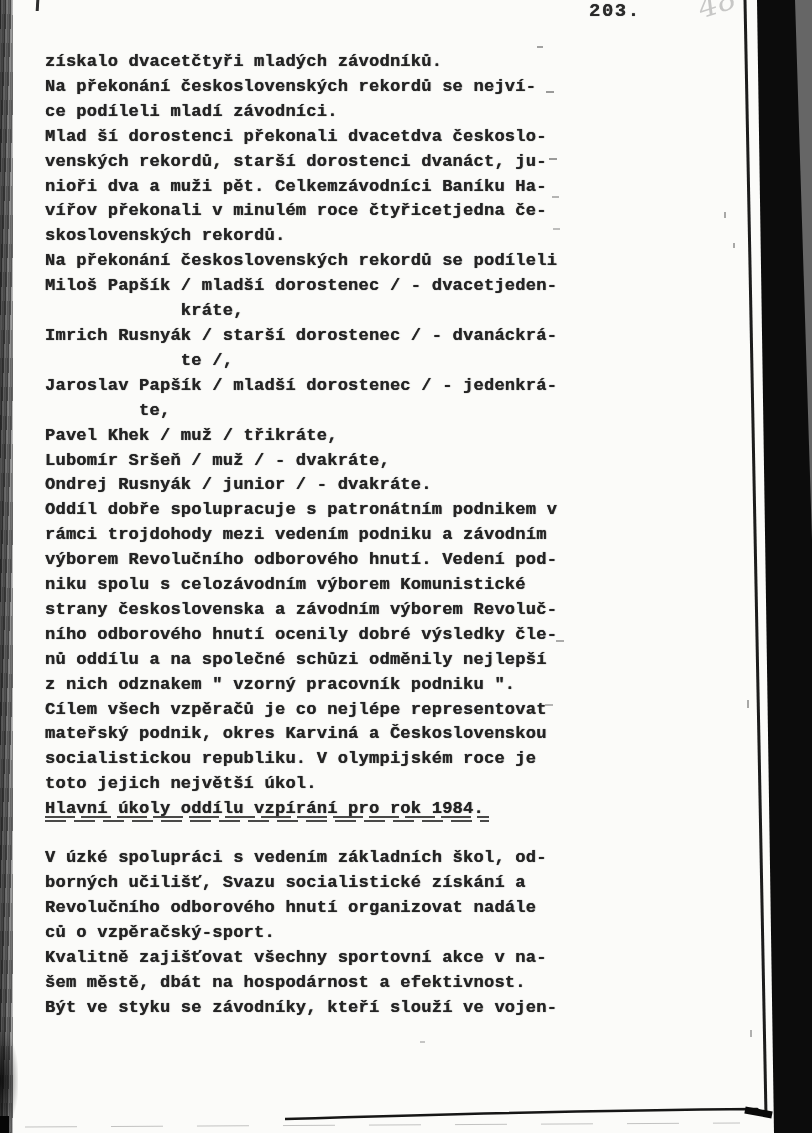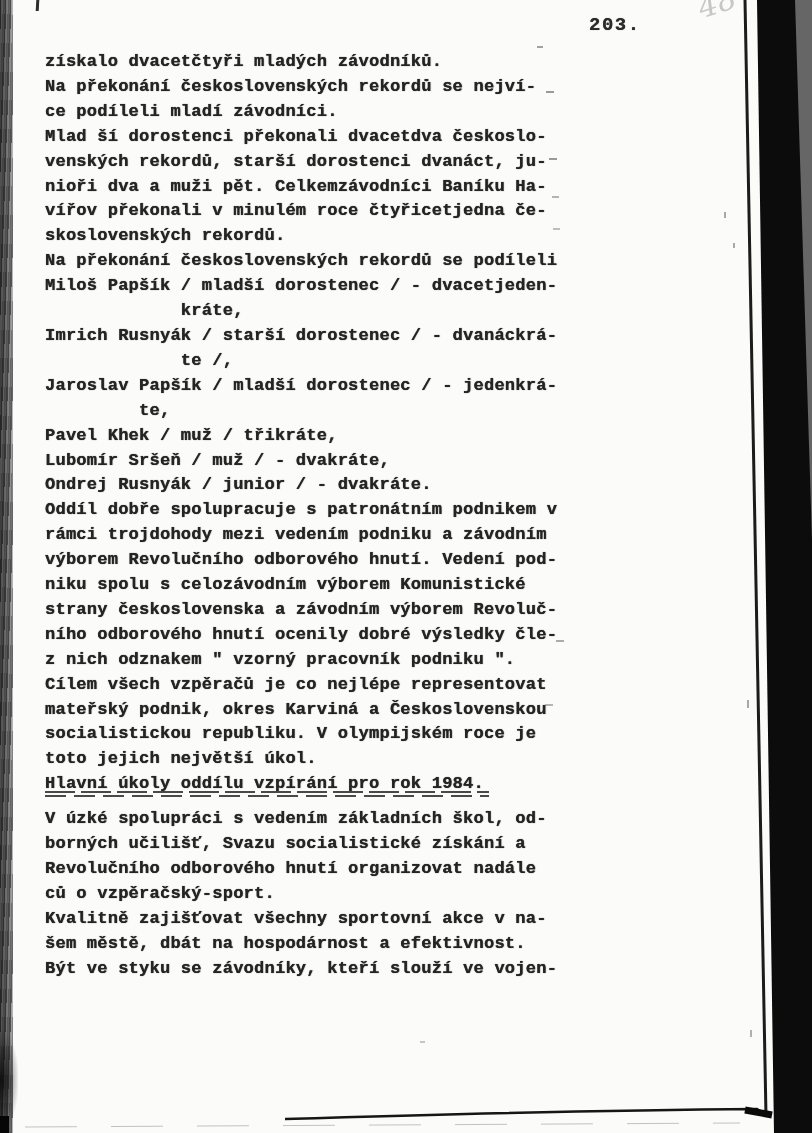--- a/index.html
+++ b/index.html
@@ -9,33 +9,33 @@
     font-family:"Liberation Mono","DejaVu Sans Mono",monospace;
   }
   
   .page-text{
     position:absolute;left:45px;top:50px;width:720px;
     font:700 17px/24.9px "Liberation Mono","DejaVu Sans Mono",monospace;
     letter-spacing:.25px;color:#242424;
     text-shadow:0 0 .7px #3a3a3a,.5px .3px .9px rgba(25,25,25,.38);
   }
   .line{white-space:pre;}
-  .line.gap{margin-top:10px;}
+  .line.gap{margin-top:24px;}
   .line.heading{position:relative;width:fit-content;}
   .line.heading::after{
     content:"";position:absolute;left:0;right:-5px;bottom:0;height:6px;opacity:.85;
     background-image:
       repeating-linear-gradient(to right,#2a2a2a 0 30px,transparent 30px 36px),
       repeating-linear-gradient(to right,#2a2a2a 0 21px,transparent 21px 29px);
     background-size:100% 2px,100% 2px;
     background-position:0 0,0 4px;
     background-repeat:no-repeat;
   }
   .page-number{
-    position:absolute;left:589px;top:15px;
+    position:absolute;left:589px;top:1px;
     font:700 19px/20px "Liberation Mono","DejaVu Sans Mono",monospace;
     letter-spacing:1.5px;color:#2a2a2a;
     text-shadow:0 0 .8px #444;
   }
   .pencil-mark{
     position:absolute;left:698px;top:-13px;
     font:italic 400 30px/32px "DejaVu Serif",serif;
     color:#9e9e9e;opacity:.55;transform:rotate(-18deg);
   }
   
@@ -80,20 +80,21 @@
     <div class="line">         te,</div>
     <div class="line">Pavel Khek / muž / třikráte,</div>
     <div class="line">Lubomír Sršeň / muž / - dvakráte,</div>
     <div class="line">Ondrej Rusnyák / junior / - dvakráte.</div>
     <div class="line">Oddíl dobře spolupracuje s patronátním podnikem v</div>
     <div class="line">rámci trojdohody mezi vedením podniku a závodním</div>
     <div class="line">výborem Revolučního odborového hnutí. Vedení pod-</div>
     <div class="line">niku spolu s celozávodním výborem Komunistické</div>
     <div class="line">strany československa a závodním výborem Revoluč-</div>
     <div class="line">ního odborového hnutí ocenily dobré výsledky čle-</div>
+    <div class="line">nů oddílu a na společné schůzi odměnily nejlepší</div>
     <div class="line">z nich odznakem " vzorný pracovník podniku ".</div>
     <div class="line">Cílem všech vzpěračů je co nejlépe representovat</div>
     <div class="line">mateřský podnik, okres Karviná a Československou</div>
     <div class="line">socialistickou republiku. V olympijském roce je</div>
     <div class="line">toto jejich největší úkol.</div>
     <div class="line heading">Hlavní úkoly oddílu vzpírání pro rok 1984.</div>
     <div class="line gap">V úzké spolupráci s vedením základních škol, od-</div>
     <div class="line">borných učilišť, Svazu socialistické získání a</div>
     <div class="line">Revolučního odborového hnutí organizovat nadále</div>
     <div class="line">ců o vzpěračský-sport.</div>

